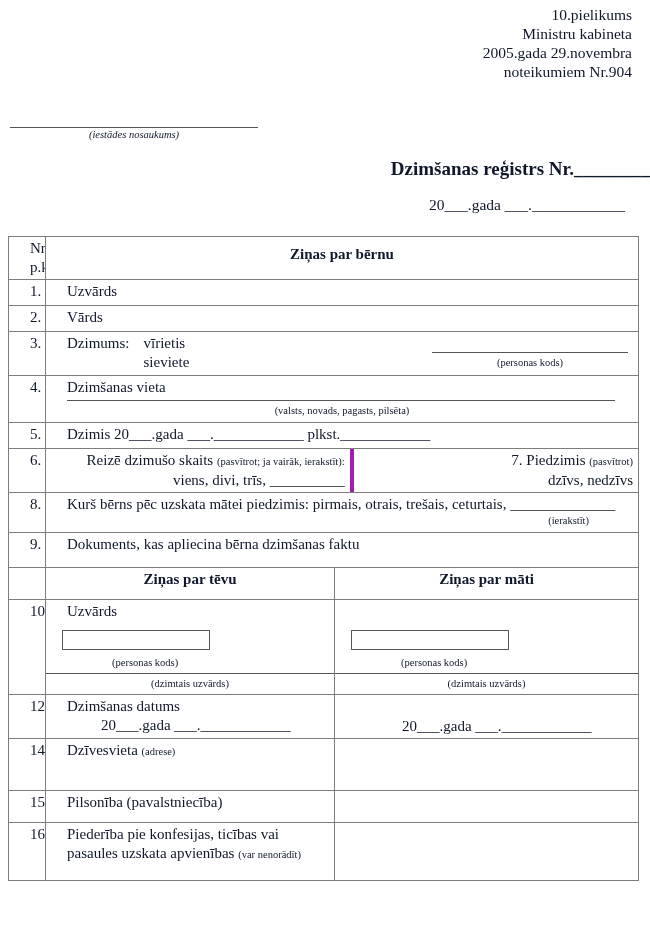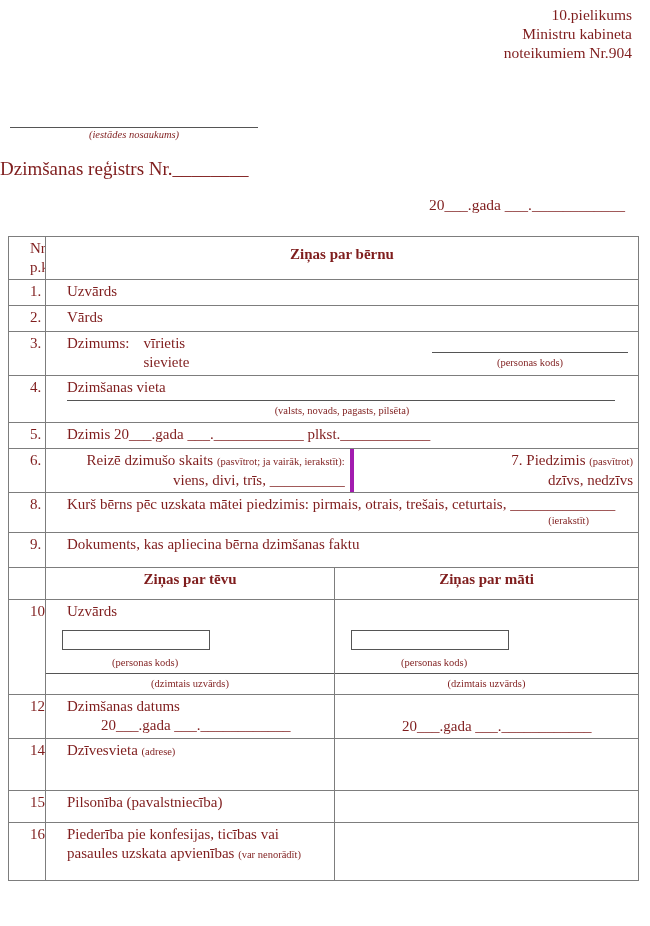--- a/index.html
+++ b/index.html
@@ -1,25 +1,25 @@
 <!DOCTYPE html>
 <html><head>
 <meta charset="utf-8">
 <style>
   html,body{margin:0;padding:0;background:#e8e8e8;}
   .page{
     position:relative;width:650px;height:926px;background:#ffffff;
-    font-family:"Liberation Serif","DejaVu Serif",serif;color:#7f1d1d;
+    font-family:"Liberation Serif","DejaVu Serif",serif;color:#0f172a;
     overflow:hidden;
   }
   .corner{position:absolute;top:5px;right:18px;text-align:right;font-size:15.5px;line-height:19px;}
   .inst{position:absolute;top:112px;left:10px;width:248px;font-style:italic;}
   .inst-line{border-bottom:1px solid #555;height:15px;}
   .inst-cap{text-align:center;margin-top:1px;}
-  .title{position:absolute;top:158px;left:0;width:100%;text-align:left;font-size:19px;font-weight:normal;}
+  .title{position:absolute;top:158px;left:0;width:100%;text-align:right;font-size:19px;font-weight:bold;}
   .dateline{position:absolute;top:196px;right:25px;font-size:15.5px;}
   .small{font-size:10.5px;}
   .center{text-align:center;}
   table.form{
     position:absolute;top:236px;left:8px;border-collapse:collapse;table-layout:fixed;width:630px;
   }
   table.form td{
     border:1px solid #7d7d7d;vertical-align:top;font-size:15px;line-height:19px;
     padding:2px 21px;position:relative;overflow:hidden;
   }
@@ -59,20 +59,21 @@
   .hint{font-size:10.5px;}
 </style>
 </head>
 <body>
 
 <div class="page">
 
   <div class="corner">
     <div>10.pielikums</div>
     <div>Ministru kabineta</div>
+    <div>2005.gada 29.novembra</div>
     <div>noteikumiem Nr.904</div>
   </div>
 
   <div class="inst">
     <div class="inst-line"></div>
     <div class="inst-cap small">(iestādes nosaukums)</div>
   </div>
 
   <div class="title">Dzimšanas reģistrs Nr.________</div>
 

